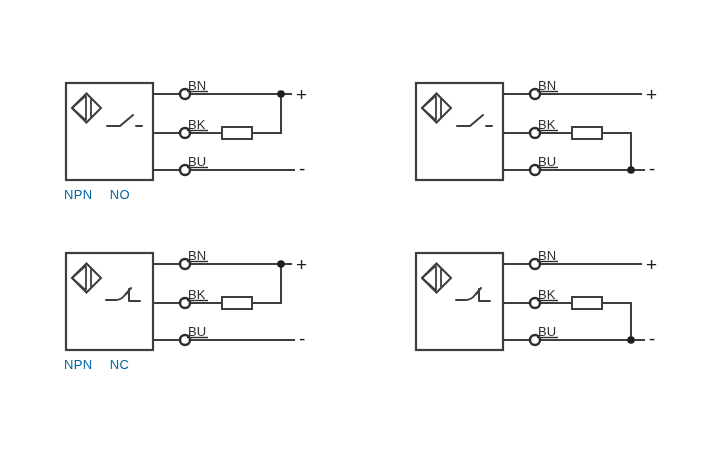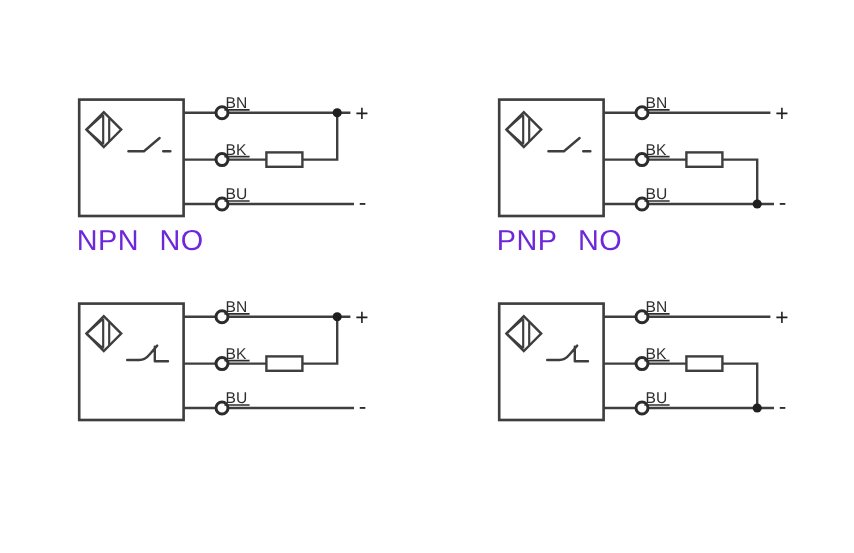--- a/index.html
+++ b/index.html
@@ -10,21 +10,21 @@
     font-family:"Liberation Sans", sans-serif;
     overflow:hidden;
   }
   .diagram{position:absolute;width:300px;height:160px;}
   .d-tl{left:60px;top:78px;}
   .d-tr{left:410px;top:78px;}
   .d-bl{left:60px;top:248px;}
   .d-br{left:410px;top:248px;}
   .caption{
     position:absolute;left:4px;top:109px;
-    font-size:24px;color:#6d28d9;letter-spacing:.4px;
+    font-size:13px;color:#0369a1;letter-spacing:.4px;
     white-space:nowrap;
   }
   .caption .mode{margin-left:17px;}
   svg{display:block;}
   .w{stroke:#3e3e3e;stroke-width:2;fill:none;}
   .box{stroke:#3e3e3e;stroke-width:2.2;fill:#ffffff;}
   .dia{stroke:#3e3e3e;stroke-width:2;fill:#ffffff;}
   .din{stroke:#3e3e3e;stroke-width:1.8;fill:none;}
   .sw{stroke:#3e3e3e;stroke-width:2;fill:none;stroke-linecap:round;}
   .term{stroke:#2c2c2c;stroke-width:2.5;fill:#ffffff;}
@@ -85,23 +85,20 @@
       <circle class="dot" cx="221" cy="92" r="3.8"></circle>
       <text class="lbl" x="128" y="12">BN</text>
       <path class="ul" d="M127 13.5 H148"></path>
       <text class="lbl" x="128" y="51">BK</text>
       <path class="ul" d="M127 52.5 H148"></path>
       <text class="lbl" x="128" y="88">BU</text>
       <path class="ul" d="M127 89.5 H148"></path>
       <text class="sign" x="236" y="22.5">+</text>
       <text class="sign" x="239" y="97">-</text>
     </svg>
-    <div class="caption">
-      <span>PNP</span><span class="mode">NO</span>
-    </div>
   </div>
 
   <div class="diagram d-bl">
     <svg width="260" height="112" viewBox="0 0 260 112">
       <path class="w" d="M93 16 H232"></path>
       <path class="w" d="M93 55 H162"></path>
       <path class="w" d="M192 55 H221 V16"></path>
       <path class="w" d="M93 92 H235"></path>
       <rect class="box" x="6" y="5" width="87" height="97"></rect>
       <polygon class="dia" points="12,30 26.5,15.5 41,30 26.5,44.5"></polygon>
@@ -114,20 +111,23 @@
       <circle class="dot" cx="221" cy="16" r="3.8"></circle>
       <text class="lbl" x="128" y="12">BN</text>
       <path class="ul" d="M127 13.5 H148"></path>
       <text class="lbl" x="128" y="51">BK</text>
       <path class="ul" d="M127 52.5 H148"></path>
       <text class="lbl" x="128" y="88">BU</text>
       <path class="ul" d="M127 89.5 H148"></path>
       <text class="sign" x="236" y="22.5">+</text>
       <text class="sign" x="239" y="97">-</text>
     </svg>
+    <div class="caption">
+      <span>NPN</span><span class="mode">NC</span>
+    </div>
   </div>
 
   <div class="diagram d-br">
     <svg width="260" height="112" viewBox="0 0 260 112">
       <path class="w" d="M93 16 H232"></path>
       <path class="w" d="M93 55 H162"></path>
       <path class="w" d="M192 55 H221 V92"></path>
       <path class="w" d="M93 92 H235"></path>
       <rect class="box" x="6" y="5" width="87" height="97"></rect>
       <polygon class="dia" points="12,30 26.5,15.5 41,30 26.5,44.5"></polygon>

